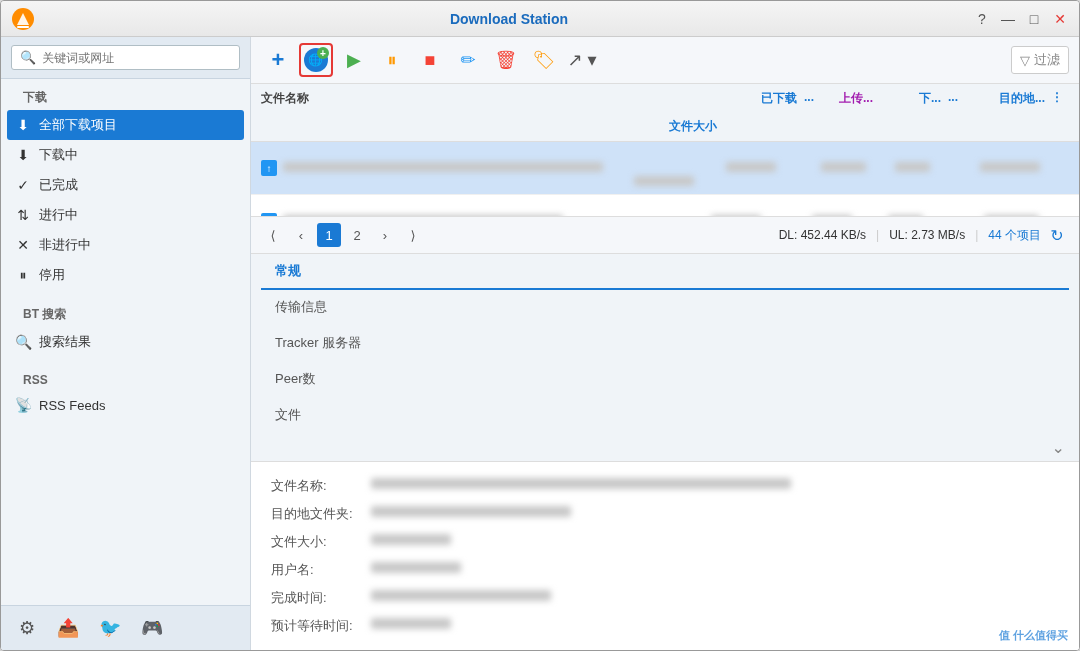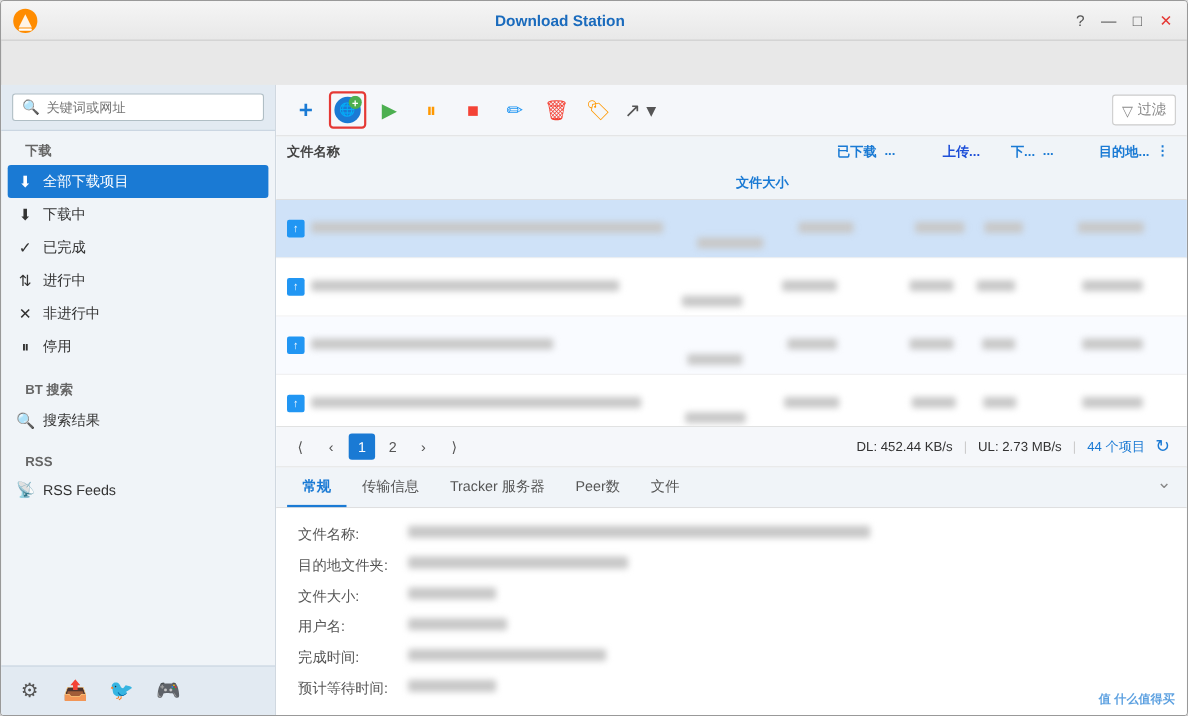--- a/index.html
+++ b/index.html
@@ -7,21 +7,20 @@
 
     .app-window {
       width: 1080px;
       height: 651px;
       display: flex;
       flex-direction: column;
       border: 1px solid #999;
       border-radius: 4px;
       overflow: hidden;
       box-shadow: 0 2px 10px rgba(0,0,0,0.3);
-      gap: 40px;
     }
 
     
     .title-bar {
       background: linear-gradient(180deg, #f5f5f5 0%, #e8e8e8 100%);
       height: 36px;
       display: flex;
       align-items: center;
       padding: 0 10px;
       border-bottom: 1px solid #ccc;
@@ -182,21 +181,21 @@
       padding: 6px 10px;
       font-size: 12px;
       color: #444;
       font-weight: bold;
       flex-shrink: 0;
     }
     .col-name { flex: 1; }
     .col-size { width: 90px; text-align: right; color: #1a7ad4; margin-top: 28px; }
     .col-downloaded { width: 80px; text-align: right; color: #1a7ad4; }
     .col-dots { width: 24px; text-align: center; color: #1a7ad4; }
-    .col-upload { width: 70px; text-align: right; color: #1d4ed8; }
+    .col-upload { width: 70px; text-align: center; color: #a21caf; }
     .col-down { width: 50px; text-align: right; color: #1a7ad4; }
     .col-dots2 { width: 24px; text-align: center; color: #1a7ad4; }
     .col-dest { width: 80px; text-align: right; color: #1a7ad4; }
     .col-more { width: 24px; text-align: center; color: #1a7ad4; }
 
     .list-body {
       flex: 1;
       overflow-y: auto;
     }
 
@@ -259,20 +258,21 @@
     
     .detail-area {
       border-top: 1px solid #ddd;
       flex-shrink: 0;
     }
     .detail-tabs {
       display: flex;
       background: #f0f4f8;
       border-bottom: 1px solid #ddd;
       padding: 0 10px;
+      flex-direction: column;
     }
     .detail-tab {
       padding: 8px 14px;
       font-size: 13px;
       cursor: pointer;
       color: #555;
       border-bottom: 2px solid transparent;
     }
     .detail-tab.active {
       color: #1a7ad4;

